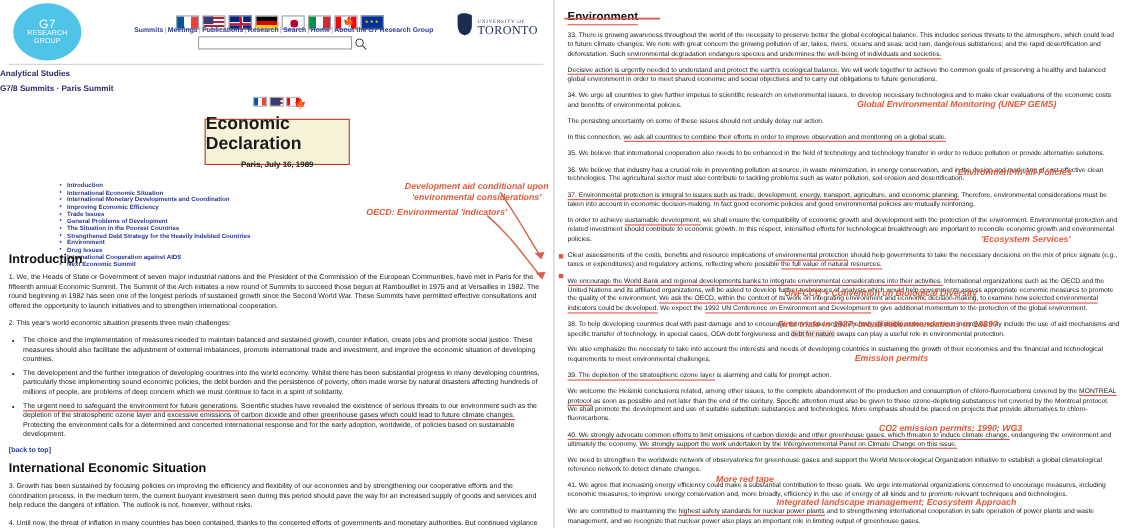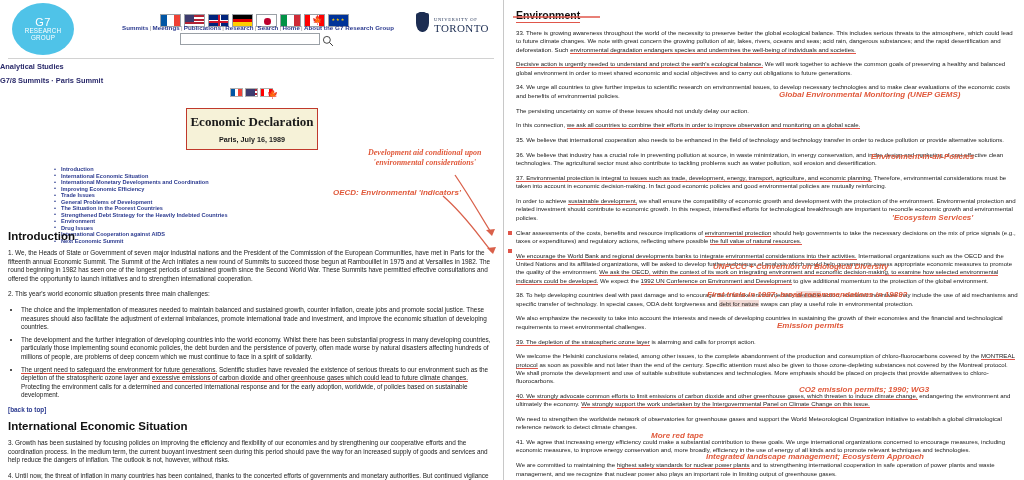--- a/index.html
+++ b/index.html
@@ -105,21 +105,21 @@
 
   .mini-flags { position:absolute; left:0; top:88px; width:502px; display:flex; justify-content:center; gap:2px;}
   .mini-flags .mf { width: 13px; height: 9px; border:.5px solid #b0b0b0; }
 
   
   .title-box {
     position: absolute; left: 186px; top: 108px; width: 132px; height: 42px;
     background: #f6f2d8; border: 1.4px solid #c0392b;
     display:flex; flex-direction:column; align-items:center; justify-content:center;
   }
-  .title-box .t1 { font-size: 13px; font-weight: bold; color: #1a1a1a; font-family: Liberation Serif, serif; }
+  .title-box .t1 { font-size: 16px; font-weight: bold; color: #1a1a1a; }
   .title-box .t2 { font-size: 7.2px; font-weight: bold; color: #1a1a1a; margin-top: 5px; }
 
   
   .toc { position: absolute; left: 14px; top: 150px; width: 400px; }
   .toc li {
     font-size: 5.6px; color: #2b3a8f; font-weight: bold;
     line-height: 6.55px; list-style: none; position: relative; padding-left: 7px;
     white-space: nowrap;
   }
   .toc li::before { content:"\2022"; position:absolute; left:0; top:-0.5px; color:#2b3a8f; }
@@ -311,21 +311,21 @@
   </div>
 
   <svg class="anno-svg" viewBox="0 0 1024 480">
     <path d="M455,175 C472,200 480,215 492,234" stroke="#d9604a" stroke-width="1.3" fill="none"></path>
     <polygon points="492,236 486,230 495,229" fill="#d9604a"></polygon>
     <path d="M443,196 C465,215 478,235 492,252" stroke="#d9604a" stroke-width="1.3" fill="none"></path>
     <polygon points="493,254 487,248 496,247" fill="#d9604a"></polygon>
     <line x1="513" y1="17" x2="600" y2="17" stroke="#e0564a" stroke-width="1.6"></line>
   </svg>
 
-  <div class="anno center" style="left:368px; top:148px;font-family:Liberation Serif, serif;">
+  <div class="anno center" style="left:368px; top:165px;">
     <div>Development aid conditional upon</div>
     <div>'environmental considerations'</div>
   </div>
 
   <div class="anno" style="left:333px; top:188px;">OECD: Environmental 'indicators'</div>
 
   <div class="anno" style="left:779px; top:90px;">Global Environmental Monitoring (UNEP GEMS)</div>
 
   <div class="anno" style="left:871px; top:152px;">Environment-in-all-Policies</div>
 

